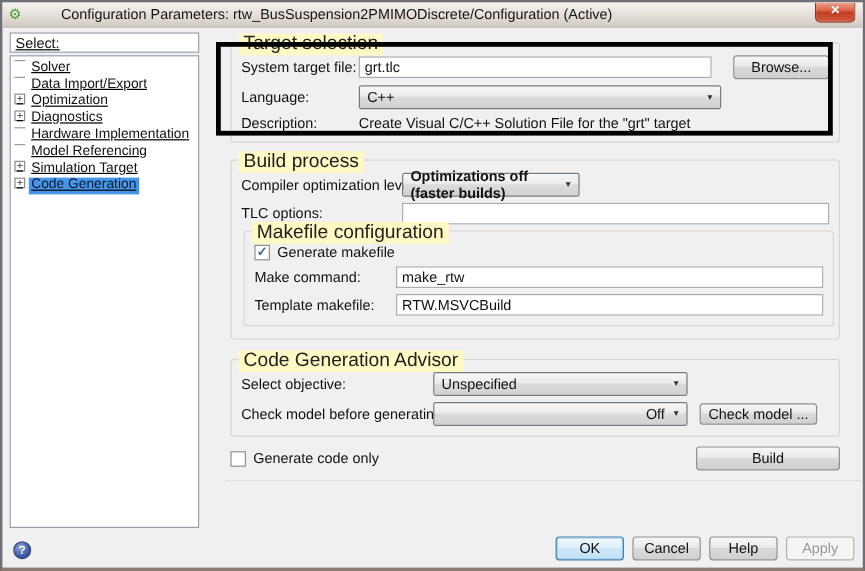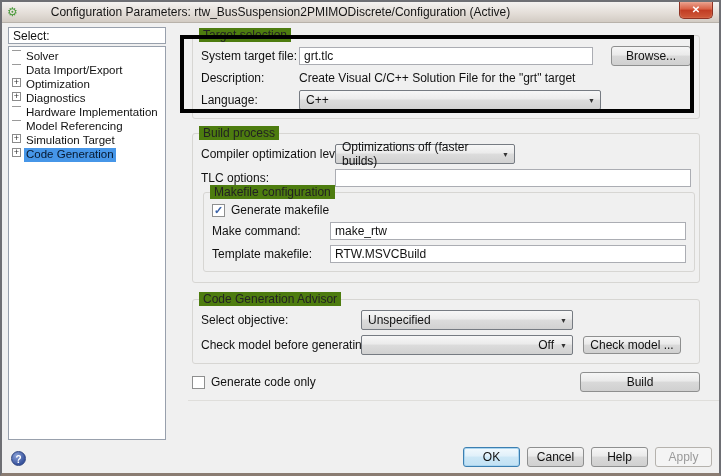--- a/index.html
+++ b/index.html
@@ -20,21 +20,21 @@
   .title-text { font-size:12px; color:#151515; white-space:nowrap;margin-left:28px; }
   .close-btn {
     position:absolute; top:0; right:6px; width:34px; height:17px;
     background:linear-gradient(#eba28e,#d95f43 45%,#c13c23 50%,#cf5a3a);
     border:1px solid #8e3223; border-top:none; border-radius:0 0 5px 5px;
     color:#fff; font-size:10px; font-weight:bold; text-align:center; line-height:16px;
     box-shadow:inset 0 0 1px #ffd0c0;
   }
   
   .body { flex:1; display:flex; min-height:0; }
-  .left { flex:none; width:176px; padding:4px 12px 3px 6px; display:flex; flex-direction:column; }
+  .left { flex:none; width:176px; padding:4px 12px 3px 6px; display:flex; flex-direction:column;text-decoration:underline; }
   .select-header {
     flex:none; height:17px; border:1px solid #98a0ac; background:#fff;
     font-size:12px; color:#111; padding:1px 4px;
   }
   .tree { flex:1; margin-top:2px; border:1px solid #98a0ac; background:#fff; overflow:hidden; padding-top:3px; }
   .tree-item { height:14px; display:flex; font-size:11.5px; color:#111; padding-left:3px; white-space:nowrap; }
   .tree-item .glyph { flex:none; margin-right:3px; }
   .glyph.box {
     width:9px; height:9px; border:1px solid #8b8b8b; background:#fff;
     font-size:9px; line-height:7px; text-align:center; color:#333;
@@ -42,22 +42,22 @@
   .glyph.tick { width:9px; height:1px; border-top:1px solid #9a9a9a; }
   .tree-item .lbl { padding:0 2px; }
   .tree-item.selected .lbl { background:#4696e8; color:#06182e; }
   
   .right { flex:1; position:relative; padding:2px 24px 0 8px; }
   .groupbox {
     position:relative; width:508px; border:1px solid #d7d6d3; border-radius:3px;
     padding:10px 8px 6px 8px; margin-left:6px; background:transparent;
   }
   .gb-label {
-    position:absolute; top:-8px; left:6px; background:#4d7c0f; padding:0 4px;
-    font-size:12px; color:#222; white-space:nowrap;
+    position:absolute; top:-8px; left:6px; background:#fef9c3; padding:0 4px;
+    font-size:16px; color:#222; white-space:nowrap;
   }
   .row { display:flex; align-items:center; margin-bottom:5px; }
   .row:last-child { margin-bottom:2px; }
   .flabel { font-size:12px; color:#111; flex:none; white-space:nowrap; }
   .w96 { width:98px; } .w133 { width:134px; } .w118 { width:118px; } .w160 { width:160px; }
   input.txt {
     height:18px; border:1px solid #abadb3; background:#fff; font-size:12px;
     padding:0 4px; color:#111;
   }
   .dropdown {
@@ -185,37 +185,37 @@
       <div class="highlight-box"></div>
 
       <div class="groupbox grp-target">
         <span class="gb-label">Target selection</span>
         <div class="row">
           <span class="flabel w96">System target file:</span>
           <input class="txt" style="width: 302px;" value="grt.tlc">
           <div class="btn" style="width:82px; margin-left:18px;">Browse...</div>
         </div>
         <div class="row">
-          <span class="flabel w96">Description:</span>
-          <span class="desc-text">Create Visual C/C++ Solution File for the "grt" target</span>
-        </div>
-        <div class="row">
           <span class="flabel w96">Language:</span>
           <div class="dropdown" style="width:302px;">
             <span>C++</span>
             <span class="dd-arrow">▼</span>
           </div>
         </div>
+        <div class="row">
+          <span class="flabel w96">Description:</span>
+          <span class="desc-text">Create Visual C/C++ Solution File for the "grt" target</span>
+        </div>
       </div>
 
       <div class="groupbox grp-build">
         <span class="gb-label">Build process</span>
         <div class="row">
           <span class="flabel w133">Compiler optimization level:</span>
-          <div class="dropdown" style="width:180px;">
+          <div class="dropdown" style="width:148px;font-weight:bold;">
             <span>Optimizations off (faster builds)</span>
             <span class="dd-arrow">▼</span>
           </div>
         </div>
         <div class="row">
           <span class="flabel w133">TLC options:</span>
           <input class="txt" style="width: 356px;" value="">
         </div>
 
         <div class="groupbox makefile-box">

